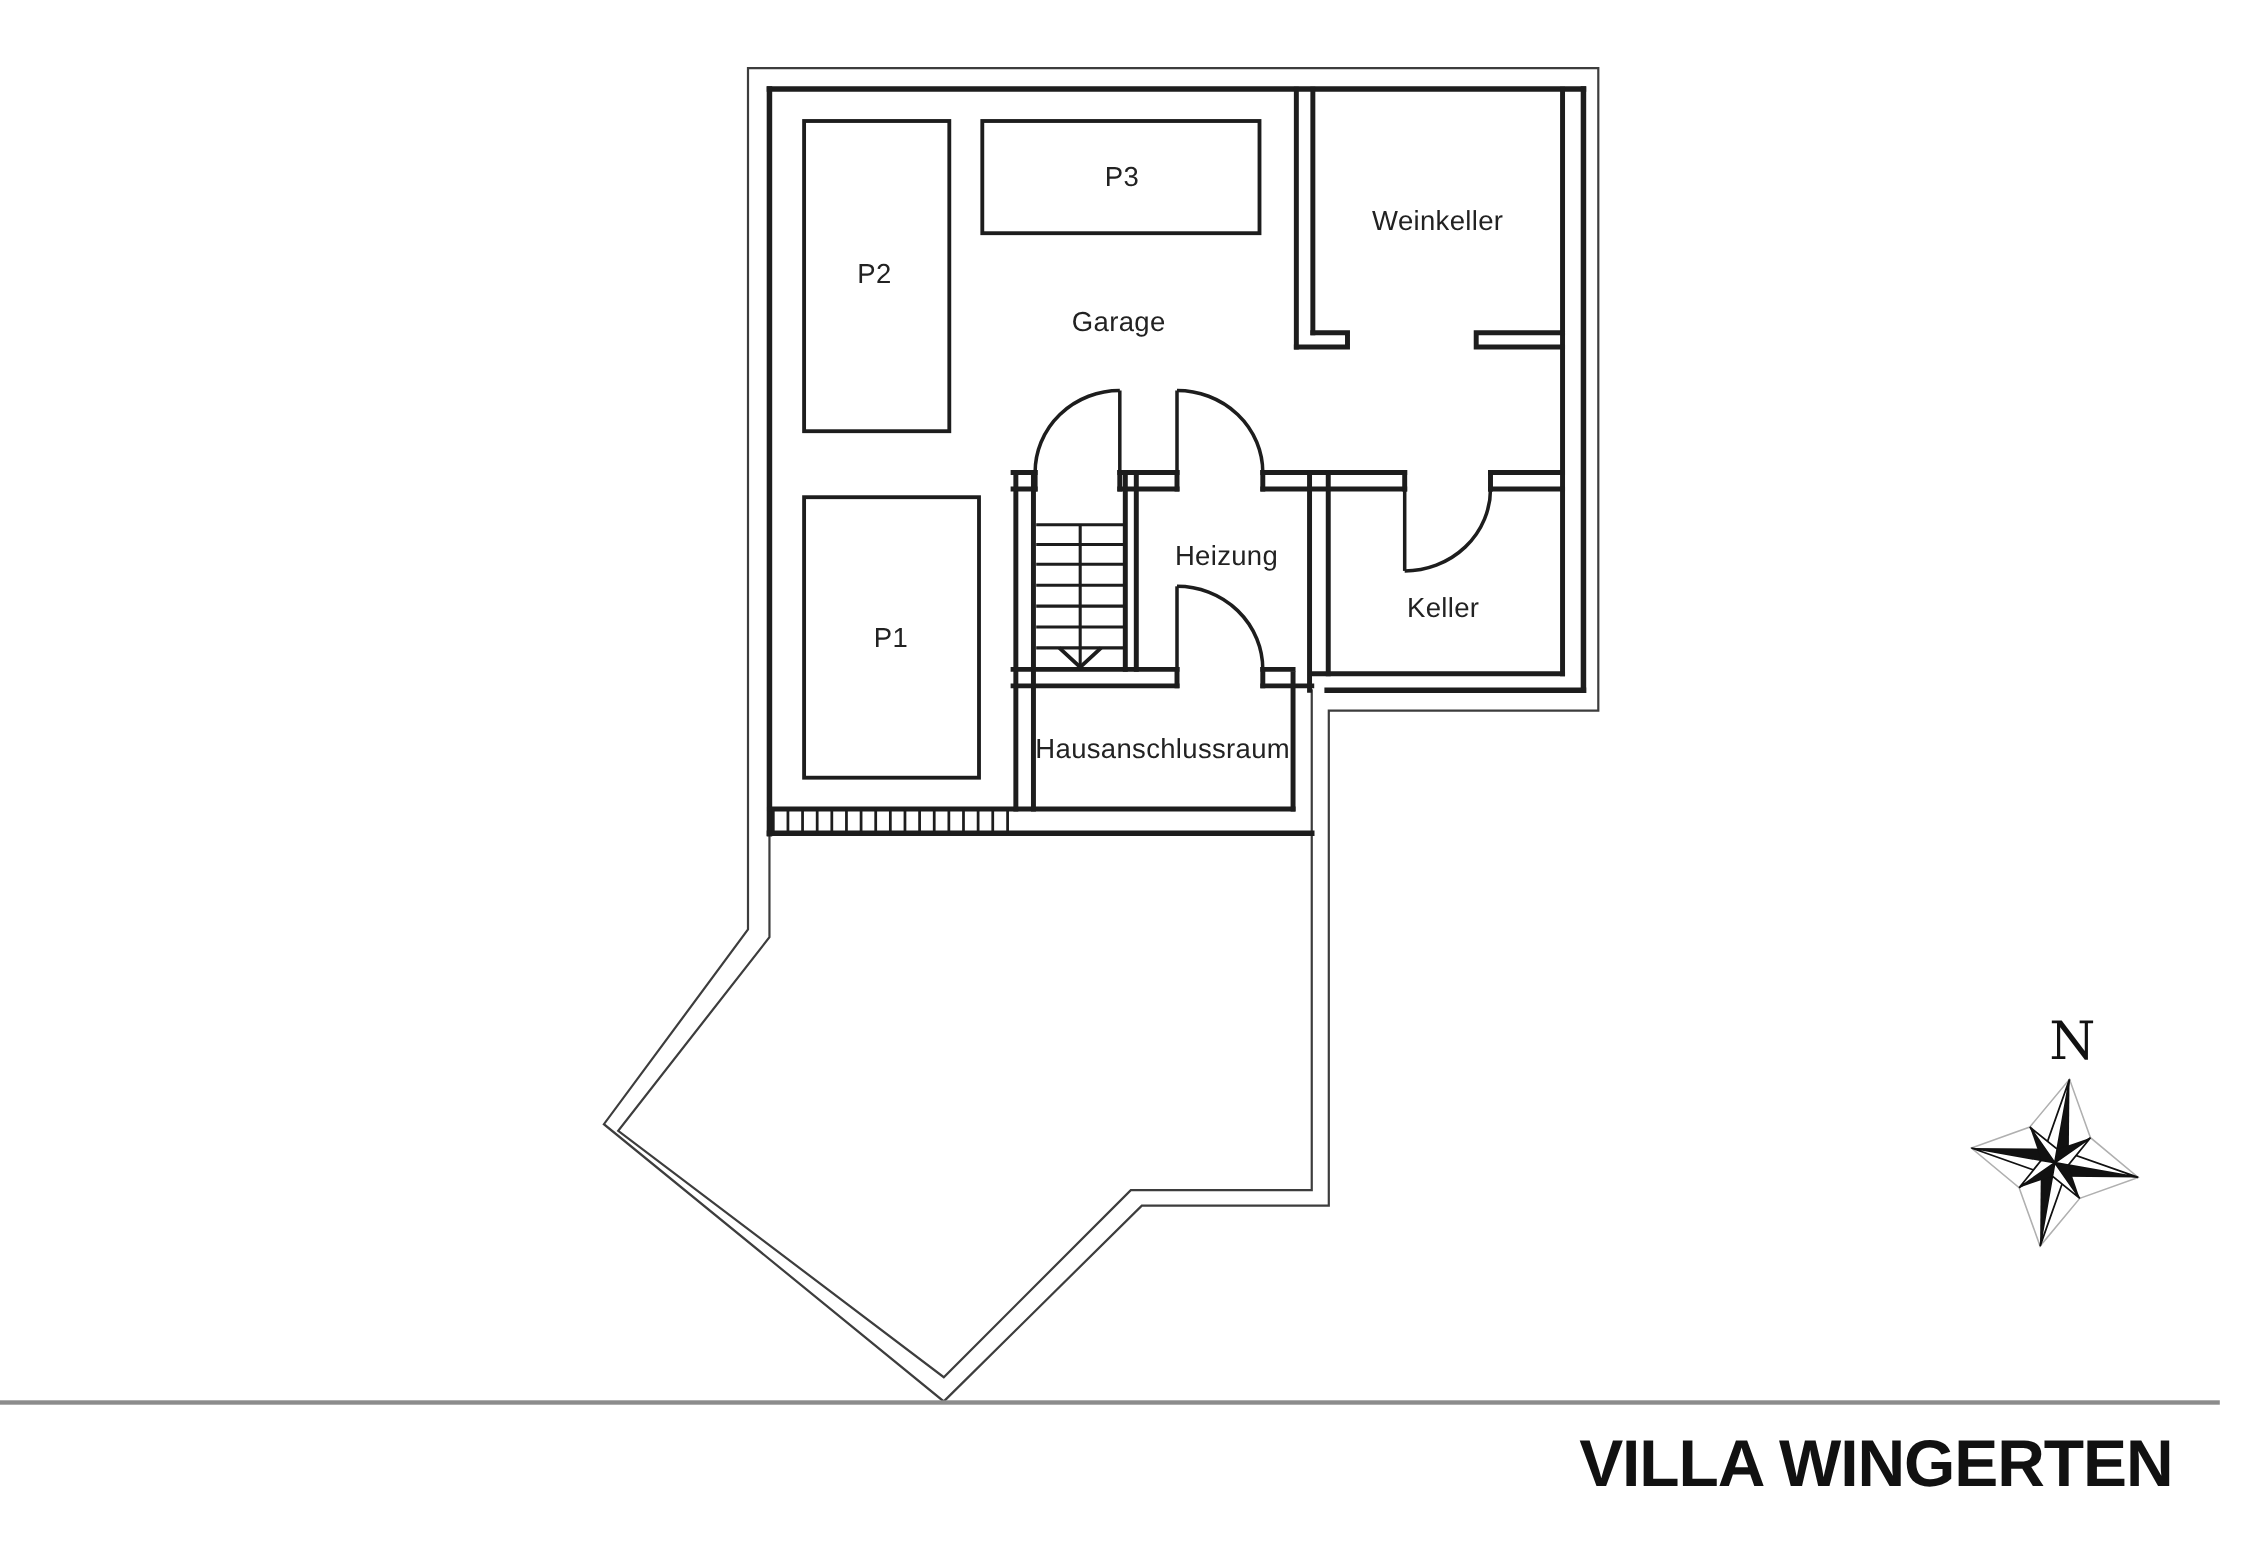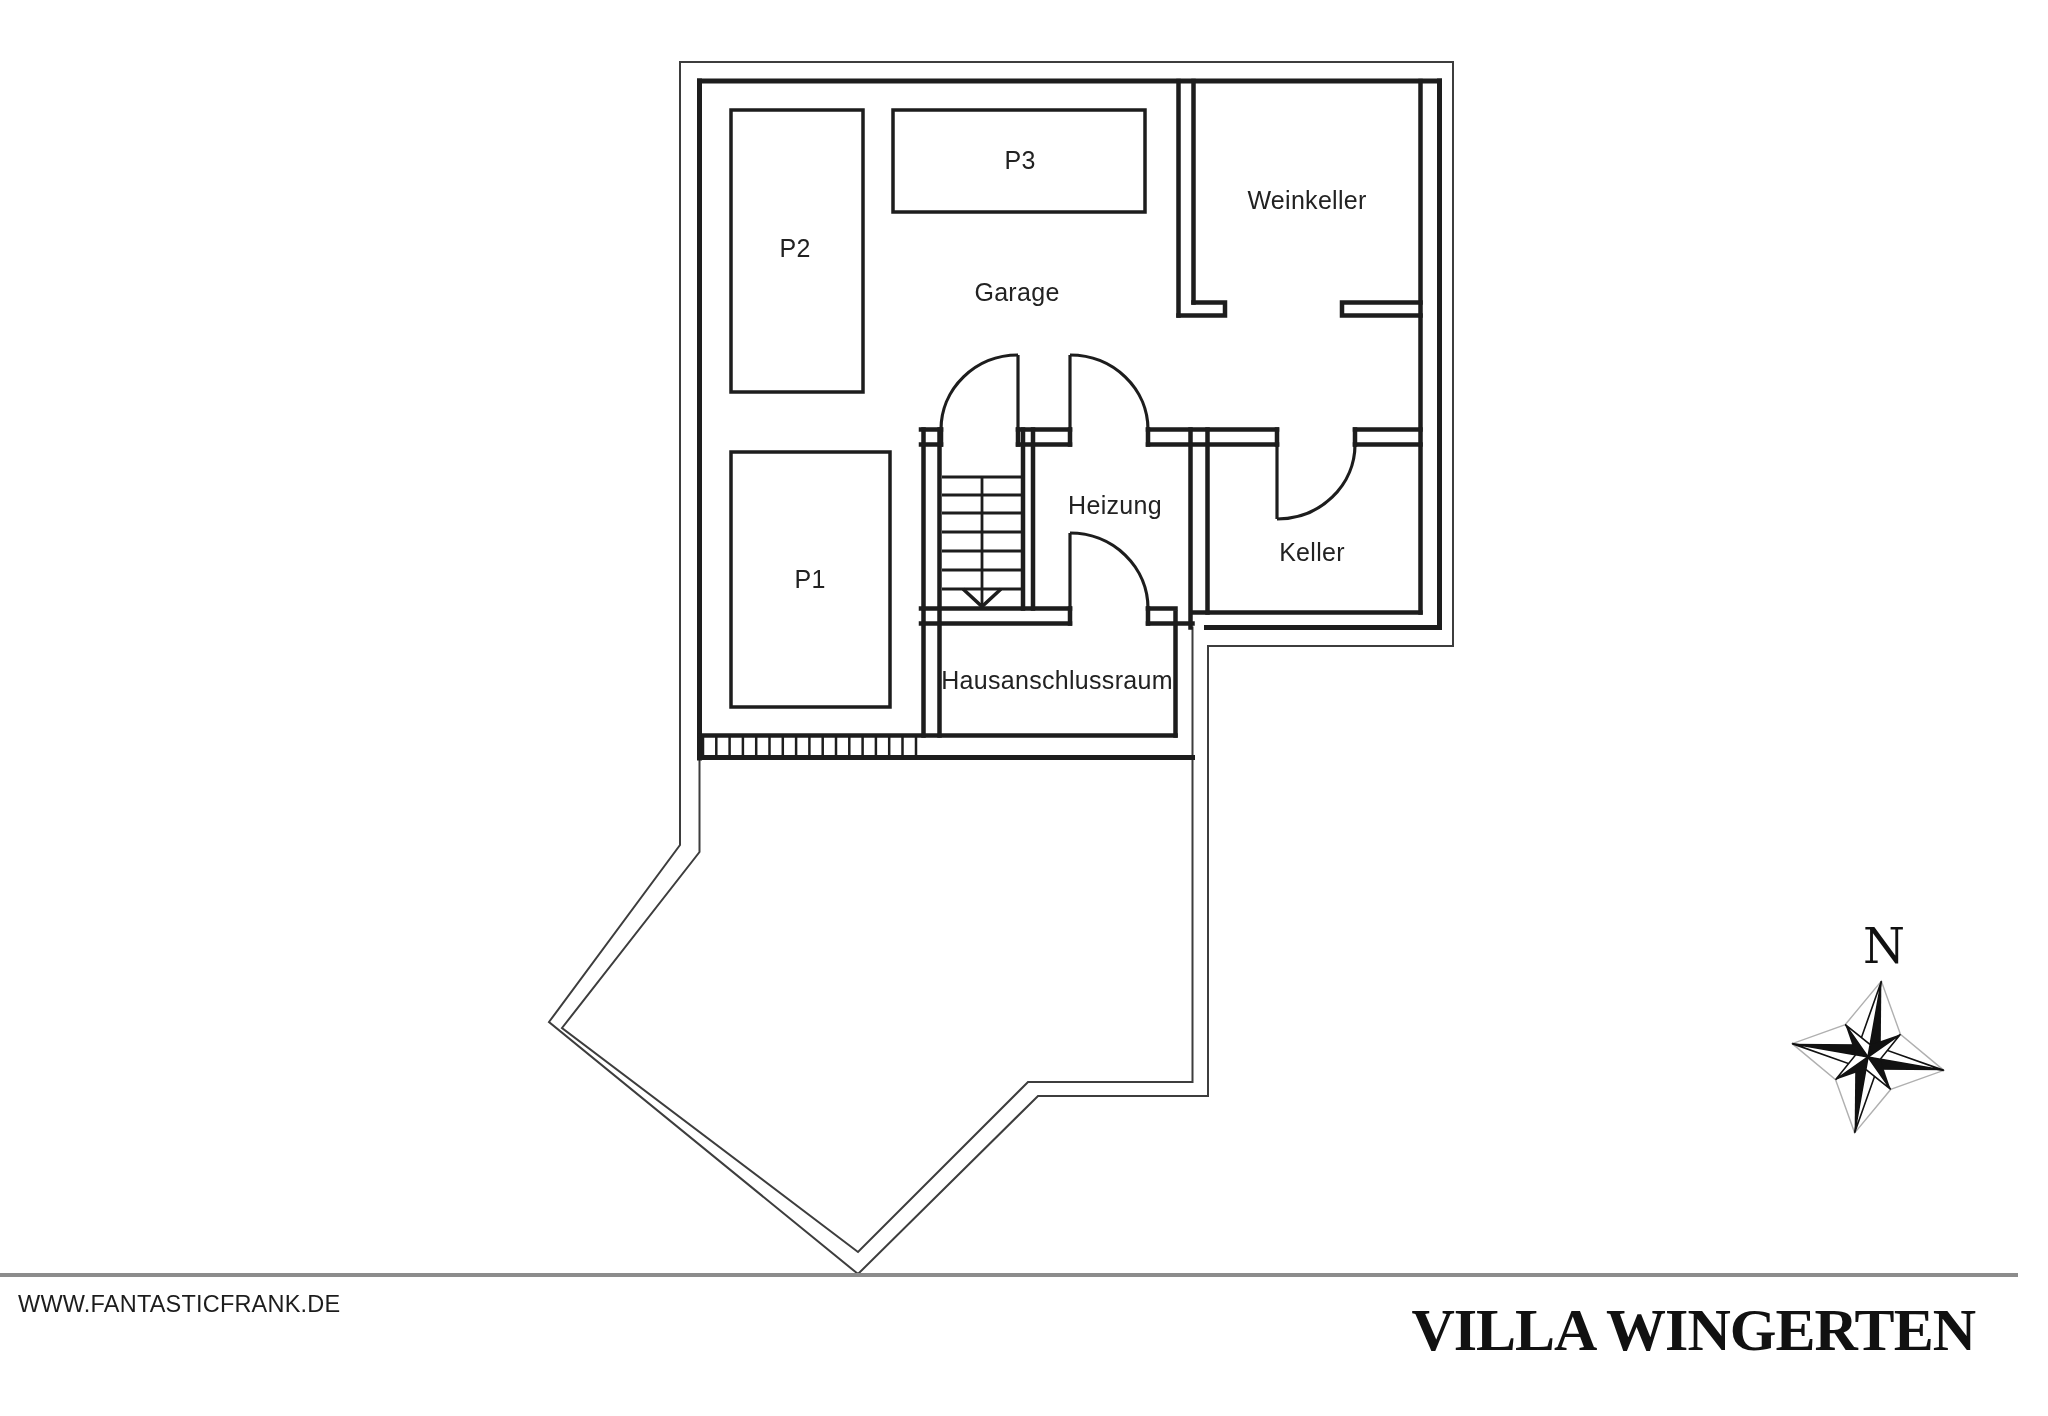--- a/index.html
+++ b/index.html
@@ -5,21 +5,21 @@
   html,body{margin:0;padding:0;background:#ffffff;}
   #page{position:relative;width:2048px;height:1416px;background:#ffffff;overflow:hidden;
         font-family:"Liberation Sans",sans-serif;}
   #plan-svg{position:absolute;left:0;top:0;}
   .room-label{font-family:"Liberation Sans",sans-serif;font-size:25px;fill:#222222;letter-spacing:0.3px;}
   .north-label{font-family:"DejaVu Serif","Liberation Serif",serif;font-size:48px;fill:#111111;}
   #footer-divider{position:absolute;left:0;top:1273px;width:2018px;height:4px;background:#8c8c8c;}
   #footer-left{position:absolute;left:18px;top:1290px;color:#1c1c1c;font-size:23.5px;line-height:29.5px;
                letter-spacing:0.2px;}
   #footer-title{position:absolute;right:73px;top:1296px;color:#111111;font-size:60px;font-weight:bold;
-                letter-spacing:-1px;white-space:nowrap;font-family:Liberation Serif, serif;}
+                letter-spacing:-1px;white-space:nowrap;}
   .w{stroke:#1d1d1d;stroke-width:5;fill:none;stroke-linecap:square;}
   .w4{stroke:#1d1d1d;stroke-width:4.5;fill:none;stroke-linecap:square;}
   .thin{stroke:#3d3d3d;stroke-width:2;fill:none;stroke-linecap:square;}
   .rrect{stroke:#1d1d1d;stroke-width:3.5;fill:none;}
   .stair{stroke:#1d1d1d;stroke-width:2.8;fill:none;}
   .door{stroke:#1d1d1d;stroke-width:3.2;fill:none;}
   .tick{stroke:#1d1d1d;stroke-width:2.5;fill:none;}
   .web{stroke:#b0b0b0;stroke-width:1.4;fill:none;}
   .rose-black{fill:#111111;stroke:none;}
   .rose-white{fill:#ffffff;stroke:#111111;stroke-width:1.6;}
@@ -142,17 +142,16 @@
         <path class="rose-white" d="M -28,28 L -12.5,0 L 0,0 Z"></path>
         <path class="rose-black" d="M -28,28 L 0,12.5 L 0,0 Z"></path>
         <path class="rose-white" d="M -28,-28 L 0,-12.5 L 0,0 Z"></path>
         <path class="rose-black" d="M -28,-28 L -12.5,0 L 0,0 Z"></path>
       </g>
     </g>
   </svg>
 
   <div id="footer-divider"></div>
   <div id="footer-left">
-    <div>WWW.FANTASTICFRANK.DE</div>
   </div>
   <div id="footer-title">VILLA WINGERTEN</div>
 
 </div>
 
 </body></html>

